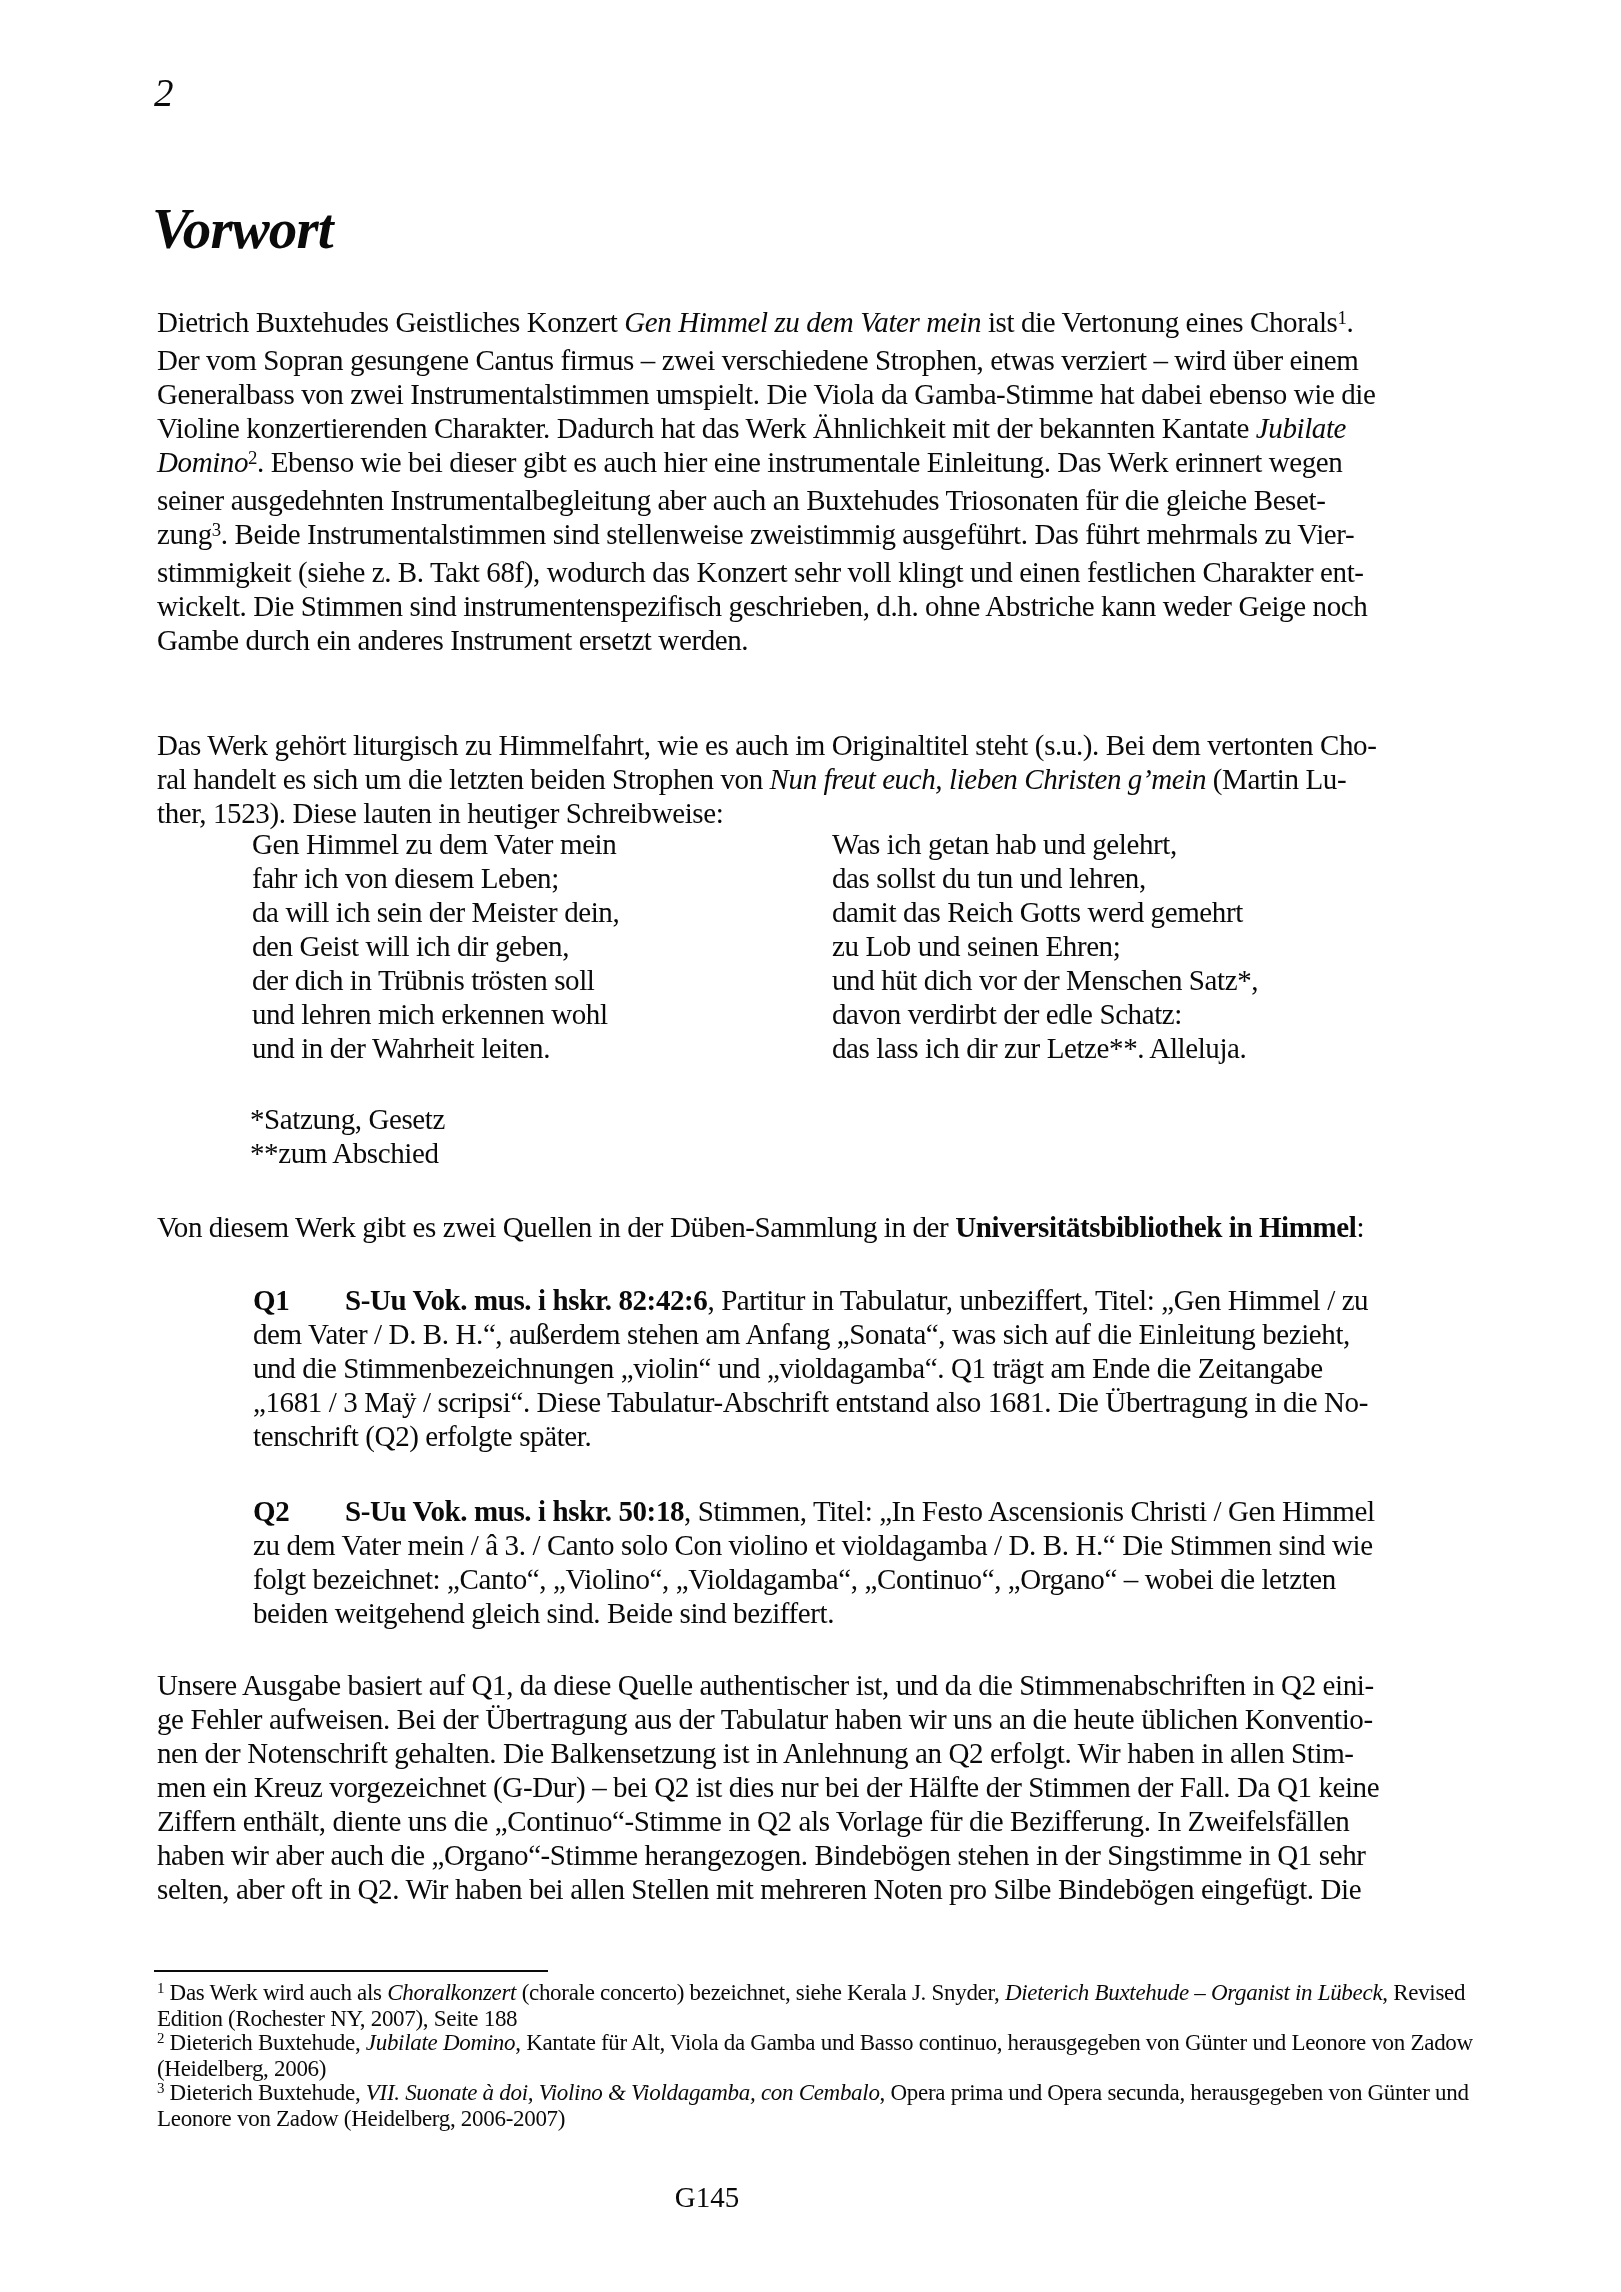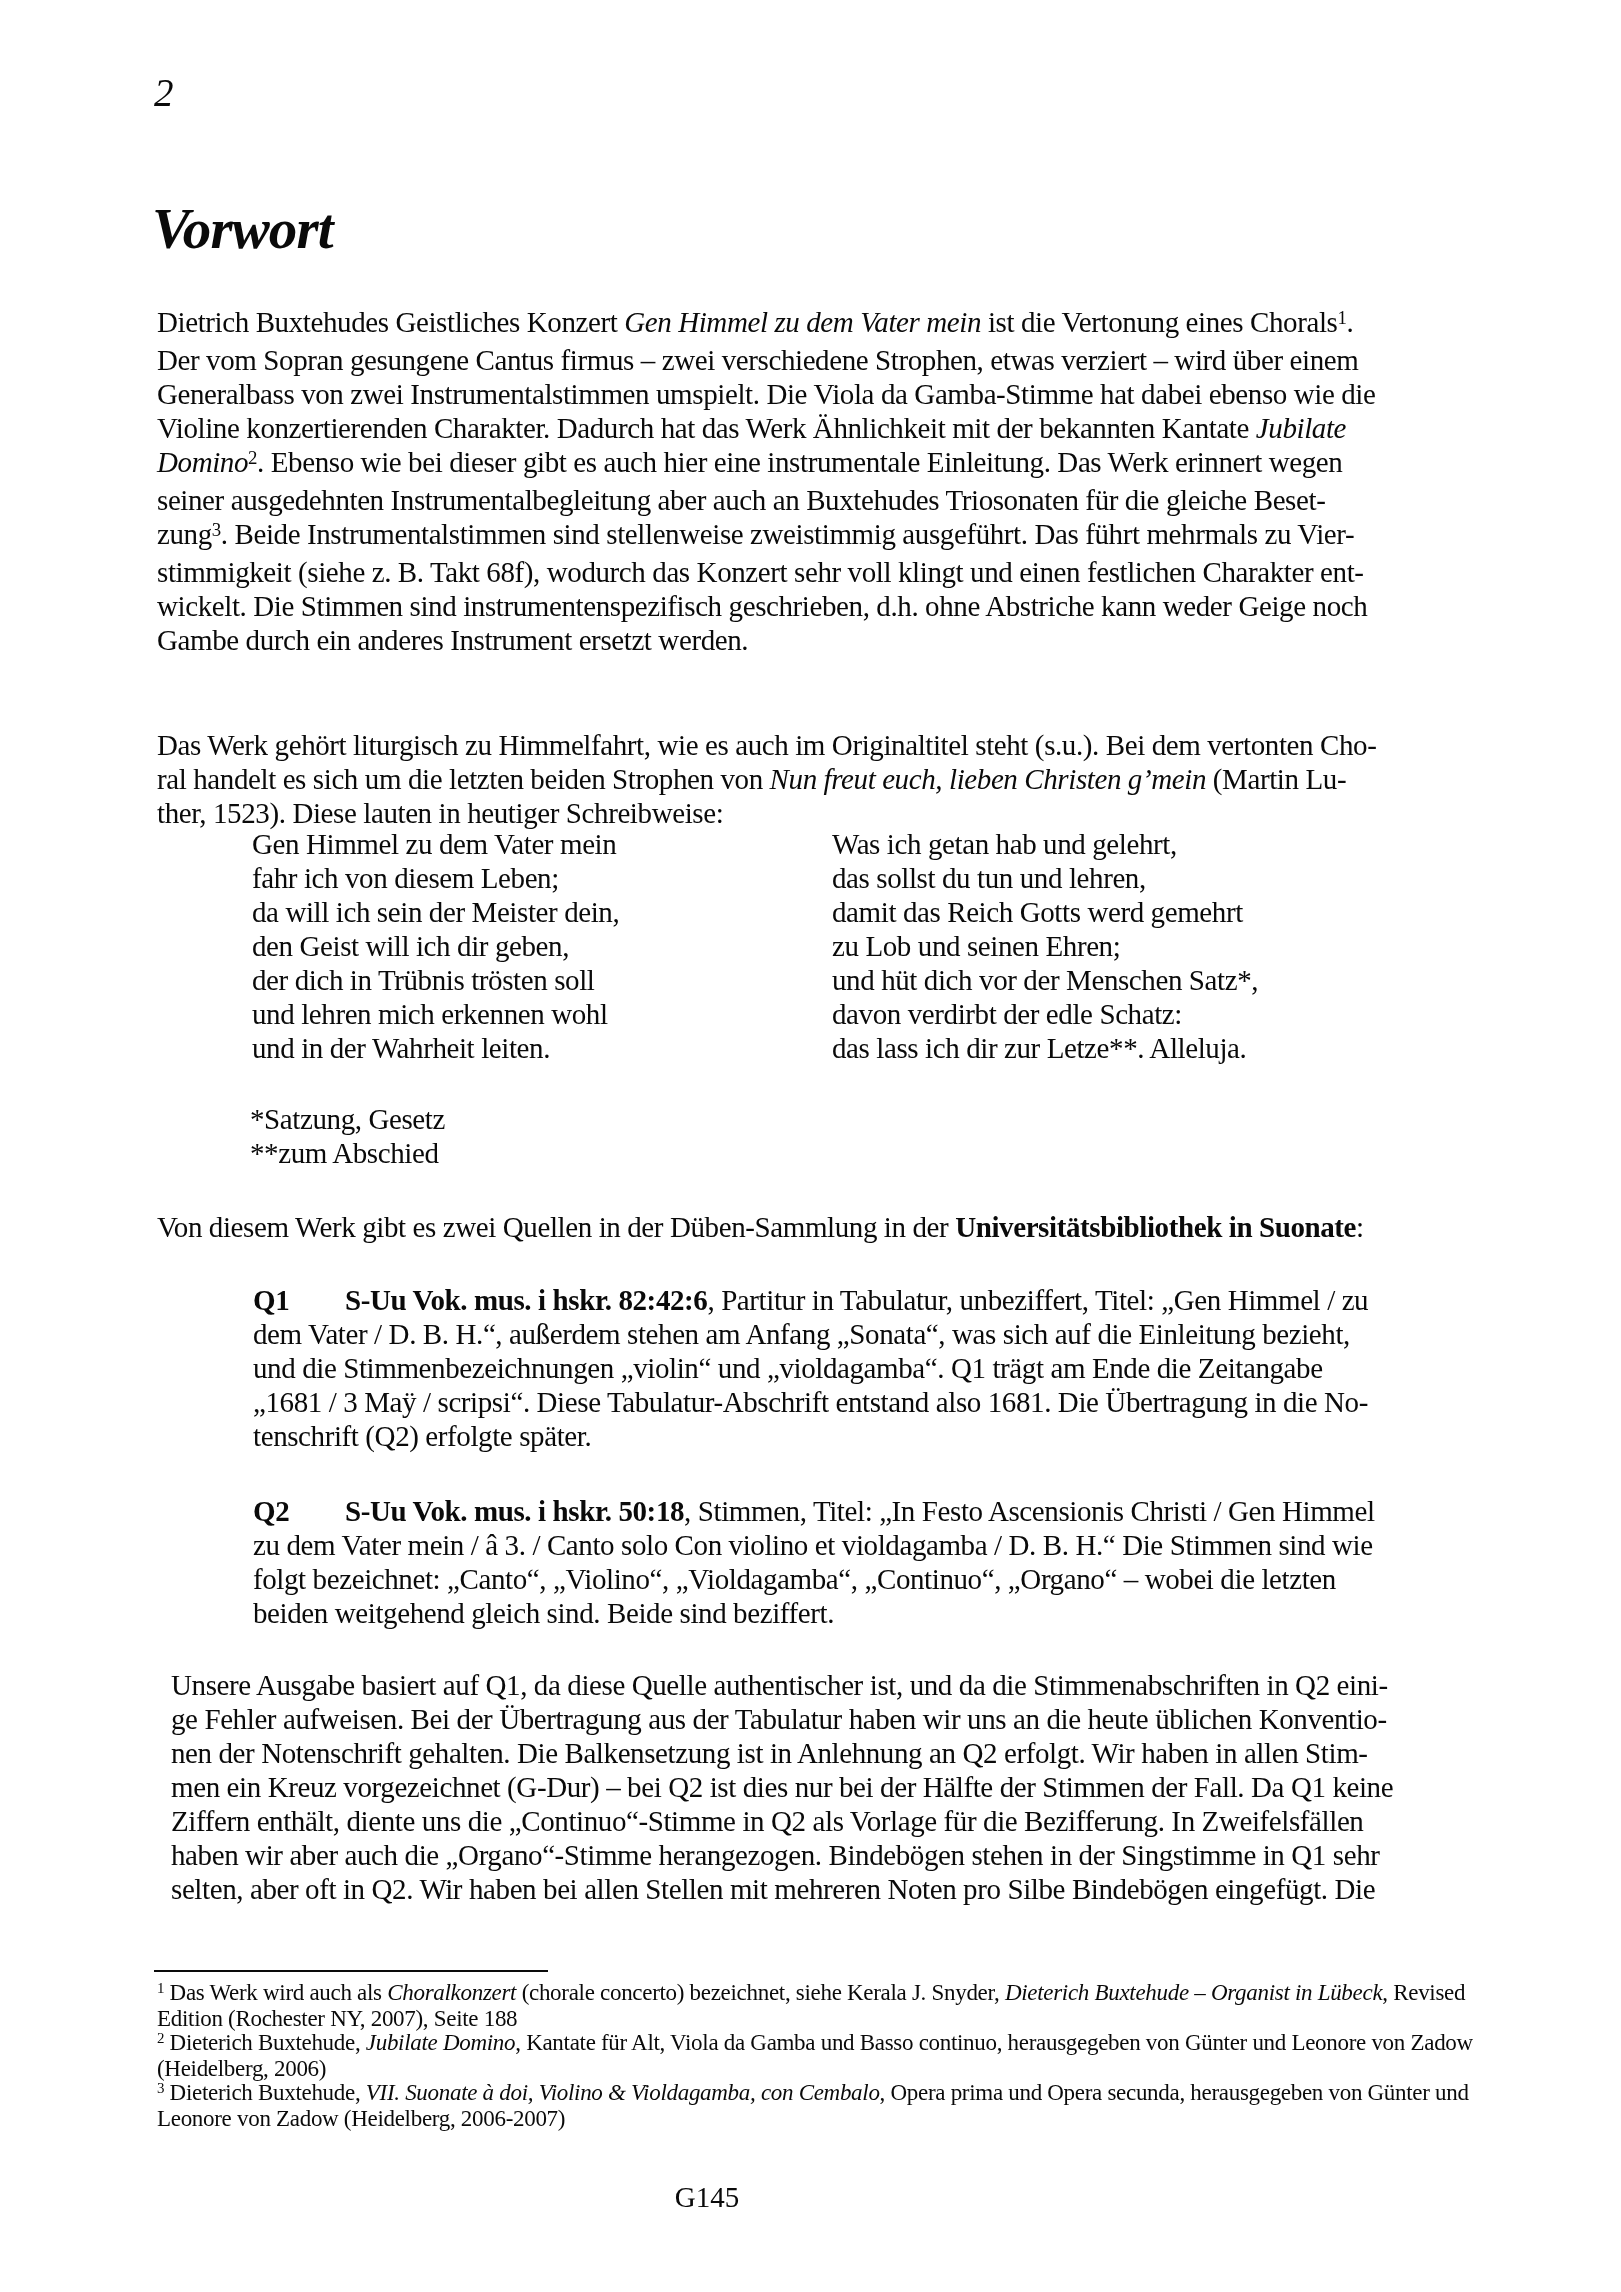--- a/index.html
+++ b/index.html
@@ -42,21 +42,21 @@
     font-weight: 700; letter-spacing: -0.9px;
   }
   #intro         { left: 157px; top: 305px; }
   #liturgy       { left: 157px; top: 692px; margin-top: 36px; }
   #verse-left    { left: 252px; top: 827px; }
   #verse-right   { left: 832px; top: 827px; }
   #glossary      { left: 250px; top: 1102px; }
   #sources-intro { left: 157px; top: 1210px; }
   #q1            { left: 253px; top: 1283px; }
   #q2            { left: 253px; top: 1494px; }
-  #edition       { left: 171px; top: 1668px; }
+  #edition       { left: 157px; top: 1668px; }
   #fn-sep {
     left: 154px; top: 1970px;
     width: 394px; height: 0;
     border-top: 2.7px solid #0a0a0a;
   }
   #footnotes     { left: 157px; top: 1981px; }
   #page-footer {
     left: 0; top: 2180px; width: 1414px;
     text-align: center;
     font-size: 29px; line-height: 34px;
@@ -74,21 +74,21 @@
   <div id="intro" class="block body-text"><div class="line"><span>Dietrich Buxtehudes Geistliches Konzert </span><span class="i">Gen Himmel zu dem Vater mein</span><span> ist die Vertonung eines Chorals</span><span class="sup">1</span><span>.</span></div><div class="line"><span>Der vom Sopran gesungene Cantus firmus – zwei verschiedene Strophen, etwas verziert – wird über einem</span></div><div class="line"><span>Generalbass von zwei Instrumentalstimmen umspielt. Die Viola da Gamba-Stimme hat dabei ebenso wie die</span></div><div class="line"><span>Violine konzertierenden Charakter. Dadurch hat das Werk Ähnlichkeit mit der bekannten Kantate </span><span class="i">Jubilate</span></div><div class="line"><span class="i">Domino</span><span class="sup">2</span><span>. Ebenso wie bei dieser gibt es auch hier eine instrumentale Einleitung. Das Werk erinnert wegen</span></div><div class="line"><span>seiner ausgedehnten Instrumentalbegleitung aber auch an Buxtehudes Triosonaten für die gleiche Beset-</span></div><div class="line"><span>zung</span><span class="sup">3</span><span>. Beide Instrumentalstimmen sind stellenweise zweistimmig ausgeführt. Das führt mehrmals zu Vier-</span></div><div class="line"><span>stimmigkeit (siehe z. B. Takt 68f), wodurch das Konzert sehr voll klingt und einen festlichen Charakter ent-</span></div><div class="line"><span>wickelt. Die Stimmen sind instrumentenspezifisch geschrieben, d.h. ohne Abstriche kann weder Geige noch</span></div><div class="line"><span>Gambe durch ein anderes Instrument ersetzt werden.</span></div></div>
 
   <div id="liturgy" class="block body-text"><div class="line"><span>Das Werk gehört liturgisch zu Himmelfahrt, wie es auch im Originaltitel steht (s.u.). Bei dem vertonten Cho-</span></div><div class="line"><span>ral handelt es sich um die letzten beiden Strophen von </span><span class="i">Nun freut euch, lieben Christen g’mein</span><span> (Martin Lu-</span></div><div class="line"><span>ther, 1523). Diese lauten in heutiger Schreibweise:</span></div></div>
 
   <div id="verse-left" class="block body-text"><div class="line"><span>Gen Himmel zu dem Vater mein</span></div><div class="line"><span>fahr ich von diesem Leben;</span></div><div class="line"><span>da will ich sein der Meister dein,</span></div><div class="line"><span>den Geist will ich dir geben,</span></div><div class="line"><span>der dich in Trübnis trösten soll</span></div><div class="line"><span>und lehren mich erkennen wohl</span></div><div class="line"><span>und in der Wahrheit leiten.</span></div></div>
 
   <div id="verse-right" class="block body-text"><div class="line"><span>Was ich getan hab und gelehrt,</span></div><div class="line"><span>das sollst du tun und lehren,</span></div><div class="line"><span>damit das Reich Gotts werd gemehrt</span></div><div class="line"><span>zu Lob und seinen Ehren;</span></div><div class="line"><span>und hüt dich vor der Menschen Satz*,</span></div><div class="line"><span>davon verdirbt der edle Schatz:</span></div><div class="line"><span>das lass ich dir zur Letze**. Alleluja.</span></div></div>
 
   <div id="glossary" class="block body-text"><div class="line"><span>*Satzung, Gesetz</span></div><div class="line"><span>**zum Abschied</span></div></div>
 
-  <div id="sources-intro" class="block body-text"><div class="line"><span>Von diesem Werk gibt es zwei Quellen in der Düben-Sammlung in der </span><span class="b">Universitätsbibliothek in Suonate</span><span>:</span></div></div>
+  <div id="sources-intro" class="block body-text"><div class="line"><span>Von diesem Werk gibt es zwei Quellen in der Düben-Sammlung in der </span><span class="b">Universitätsbibliothek in Himmel</span><span>:</span></div></div>
 
   <div id="q1" class="block body-text"><div class="line"><span class="tag">Q1</span><span class="b">S-Uu Vok. mus. i hskr. 82:42:6</span><span>, Partitur in Tabulatur, unbeziffert, Titel: „Gen Himmel / zu</span></div><div class="line"><span>dem Vater / D. B. H.“, außerdem stehen am Anfang „Sonata“, was sich auf die Einleitung bezieht,</span></div><div class="line"><span>und die Stimmenbezeichnungen „violin“ und „violdagamba“. Q1 trägt am Ende die Zeitangabe</span></div><div class="line"><span>„1681 / 3 Maÿ / scripsi“. Diese Tabulatur-Abschrift entstand also 1681. Die Übertragung in die No-</span></div><div class="line"><span>tenschrift (Q2) erfolgte später.</span></div></div>
 
   <div id="q2" class="block body-text"><div class="line"><span class="tag">Q2</span><span class="b">S-Uu Vok. mus. i hskr. 50:18</span><span>, Stimmen, Titel: „In Festo Ascensionis Christi / Gen Himmel</span></div><div class="line"><span>zu dem Vater mein / â 3. / Canto solo Con violino et violdagamba / D. B. H.“ Die Stimmen sind wie</span></div><div class="line"><span>folgt bezeichnet: „Canto“, „Violino“, „Violdagamba“, „Continuo“, „Organo“ – wobei die letzten</span></div><div class="line"><span>beiden weitgehend gleich sind. Beide sind beziffert.</span></div></div>
 
   <div id="edition" class="block body-text"><div class="line"><span>Unsere Ausgabe basiert auf Q1, da diese Quelle authentischer ist, und da die Stimmenabschriften in Q2 eini-</span></div><div class="line"><span>ge Fehler aufweisen. Bei der Übertragung aus der Tabulatur haben wir uns an die heute üblichen Konventio-</span></div><div class="line"><span>nen der Notenschrift gehalten. Die Balkensetzung ist in Anlehnung an Q2 erfolgt. Wir haben in allen Stim-</span></div><div class="line"><span>men ein Kreuz vorgezeichnet (G-Dur) – bei Q2 ist dies nur bei der Hälfte der Stimmen der Fall. Da Q1 keine</span></div><div class="line"><span>Ziffern enthält, diente uns die „Continuo“-Stimme in Q2 als Vorlage für die Bezifferung. In Zweifelsfällen</span></div><div class="line"><span>haben wir aber auch die „Organo“-Stimme herangezogen. Bindebögen stehen in der Singstimme in Q1 sehr</span></div><div class="line"><span>selten, aber oft in Q2. Wir haben bei allen Stellen mit mehreren Noten pro Silbe Bindebögen eingefügt. Die</span></div></div>
 
   <div id="fn-sep" class="block"></div>
 
   <div id="footnotes" class="block fn-text"><div class="line"><span class="sup">1</span><span> Das Werk wird auch als </span><span class="i">Choralkonzert</span><span> (chorale concerto) bezeichnet, siehe Kerala J. Snyder, </span><span class="i">Dieterich Buxtehude – Organist in Lübeck</span><span>, Revised</span></div><div class="line"><span>Edition (Rochester NY, 2007), Seite 188</span></div><div class="line"><span class="sup">2</span><span> Dieterich Buxtehude, </span><span class="i">Jubilate Domino</span><span>, Kantate für Alt, Viola da Gamba und Basso continuo, herausgegeben von Günter und Leonore von Zadow</span></div><div class="line"><span>(Heidelberg, 2006)</span></div><div class="line"><span class="sup">3</span><span> Dieterich Buxtehude, </span><span class="i">VII. Suonate à doi, Violino &amp; Violdagamba, con Cembalo</span><span>, Opera prima und Opera secunda, herausgegeben von Günter und</span></div><div class="line"><span>Leonore von Zadow (Heidelberg, 2006-2007)</span></div></div>

